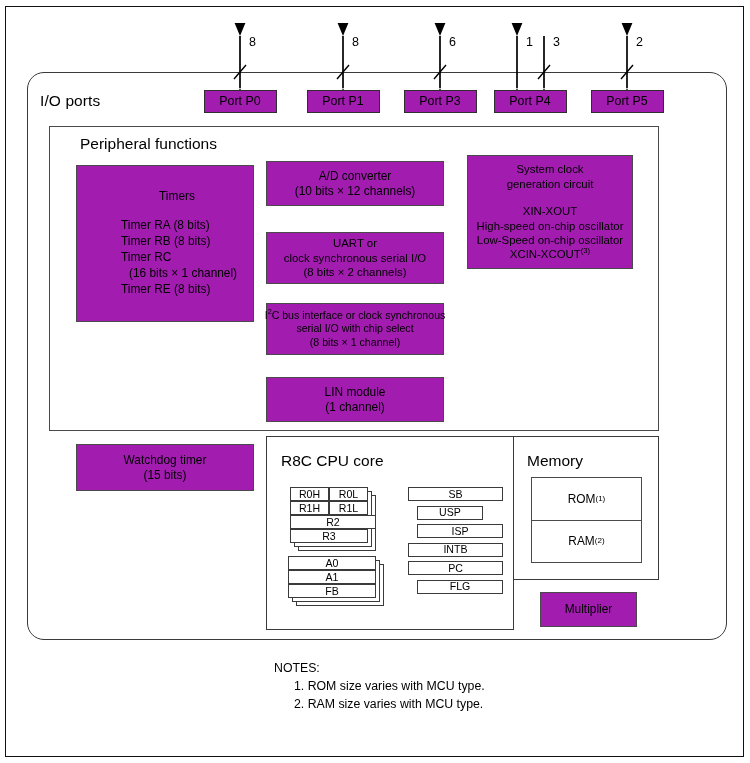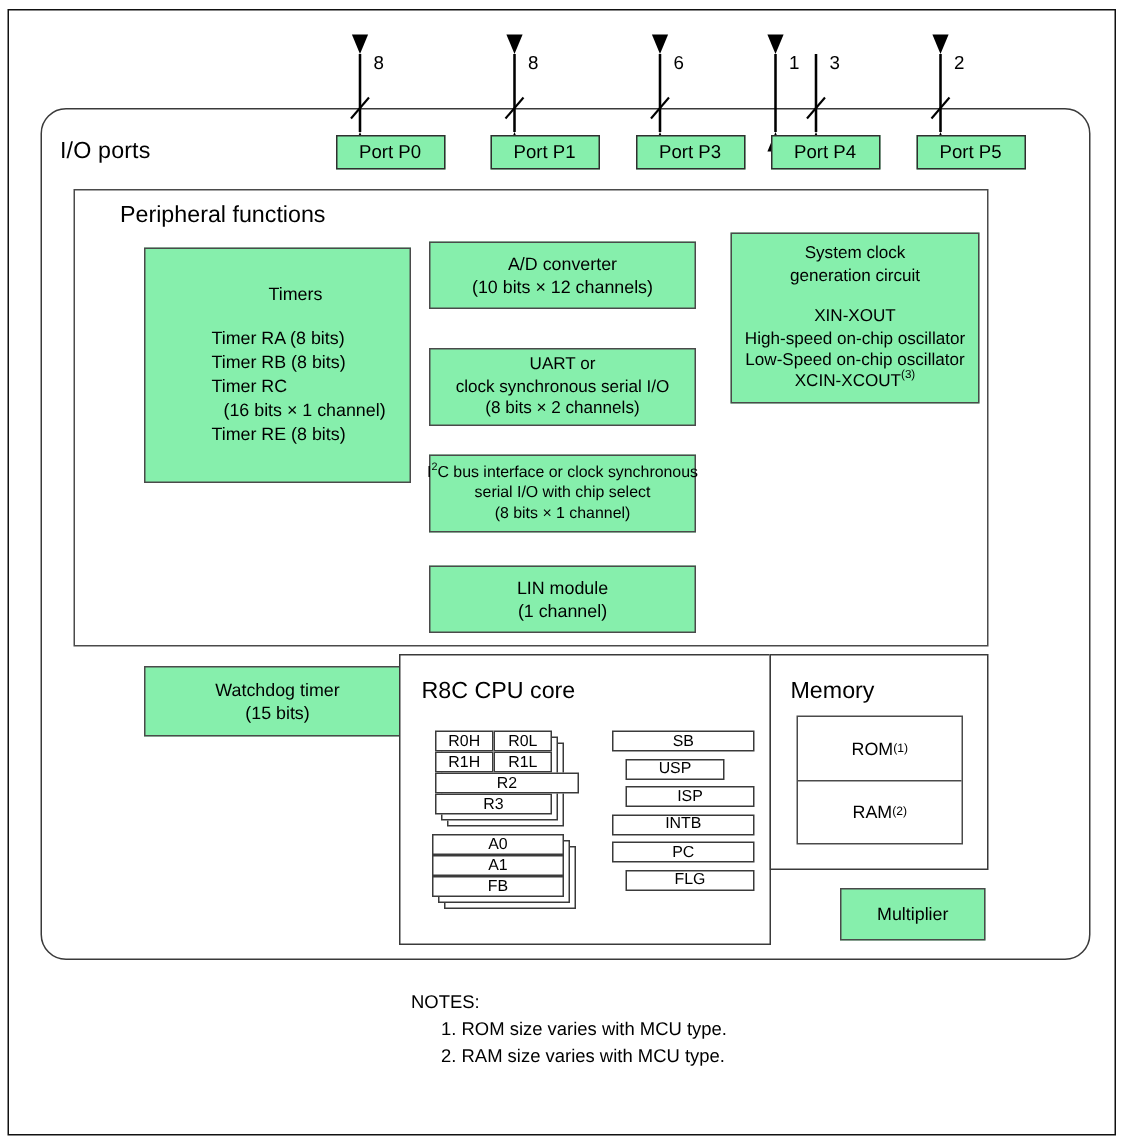--- a/index.html
+++ b/index.html
@@ -47,28 +47,27 @@
     top: 92px;
     font-size: 15.5px;
     letter-spacing: .1px;
   }
 
   
   .bx {
     position: absolute;
     border: 1.3px solid #4a4a4a;
     box-sizing: border-box;
-    background: #86efac;
+    background: #a21caf;
     display: flex;
     flex-direction: column;
     align-items: center;
     justify-content: center;
     text-align: center;
     line-height: 1.26;
-    margin-left: 20px;
   }
   .bx .ln { display: block; white-space: nowrap; }
 
   
   .port {
     height: 23px;
     width: 73px;
     font-size: 12.4px;
     border: 1.3px solid #2f2f2f;
     z-index: 6;
@@ -274,21 +273,21 @@
     <span class="ln">Multiplier</span>
   </div>
 
   <div id="regs-layer">
       <div class="shadow" style="left: 298px; top: 495px; width: 78px; height: 56px; position: absolute; border: 1.2px solid rgb(58, 58, 58); background: rgb(255, 255, 255); box-sizing: border-box;"></div>
       <div class="shadow" style="left: 294px; top: 491px; width: 78px; height: 56px; position: absolute; border: 1.2px solid rgb(58, 58, 58); background: rgb(255, 255, 255); box-sizing: border-box;"></div>
       <div class="reg" style="left: 290px; top: 487px; width: 39px; height: 14px;">R0H</div>
       <div class="reg" style="left: 329px; top: 487px; width: 39px; height: 14px;">R0L</div>
       <div class="reg" style="left: 290px; top: 501px; width: 39px; height: 14px;">R1H</div>
       <div class="reg" style="left: 329px; top: 501px; width: 39px; height: 14px;">R1L</div>
-      <div class="reg" style="left: 290px; top: 515px; width: 96px; height: 14px;">R2</div>
+      <div class="reg" style="left: 290px; top: 515px; width: 86px; height: 14px;">R2</div>
       <div class="reg" style="left: 290px; top: 529px; width: 78px; height: 14px;">R3</div>
       <div class="shadow" style="left: 296px; top: 564px; width: 88px; height: 42px; position: absolute; border: 1.2px solid rgb(58, 58, 58); background: rgb(255, 255, 255); box-sizing: border-box;"></div>
       <div class="shadow" style="left: 292px; top: 560px; width: 88px; height: 42px; position: absolute; border: 1.2px solid rgb(58, 58, 58); background: rgb(255, 255, 255); box-sizing: border-box;"></div>
       <div class="reg" style="left: 288px; top: 556px; width: 88px; height: 14px;">A0</div>
       <div class="reg" style="left: 288px; top: 570px; width: 88px; height: 14px;">A1</div>
       <div class="reg" style="left: 288px; top: 584px; width: 88px; height: 14px;">FB</div>
       <div class="reg" style="left: 408px; top: 487px; width: 95px; height: 14px;">SB</div>
       <div class="reg" style="left: 417px; top: 505.5px; width: 66px; height: 14px;">USP</div>
       <div class="reg" style="left: 417px; top: 524px; width: 86px; height: 14px;">ISP</div>
       <div class="reg" style="left: 408px; top: 542.5px; width: 95px; height: 14px;">INTB</div>

